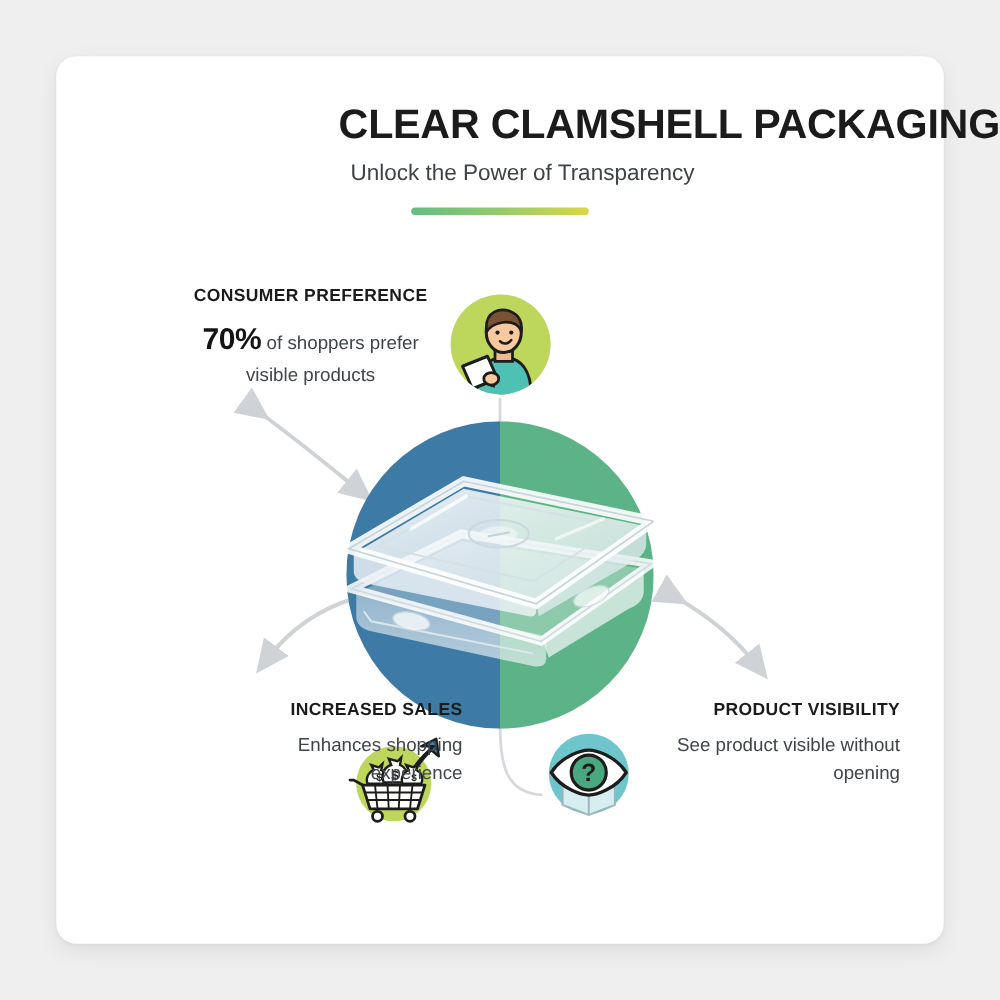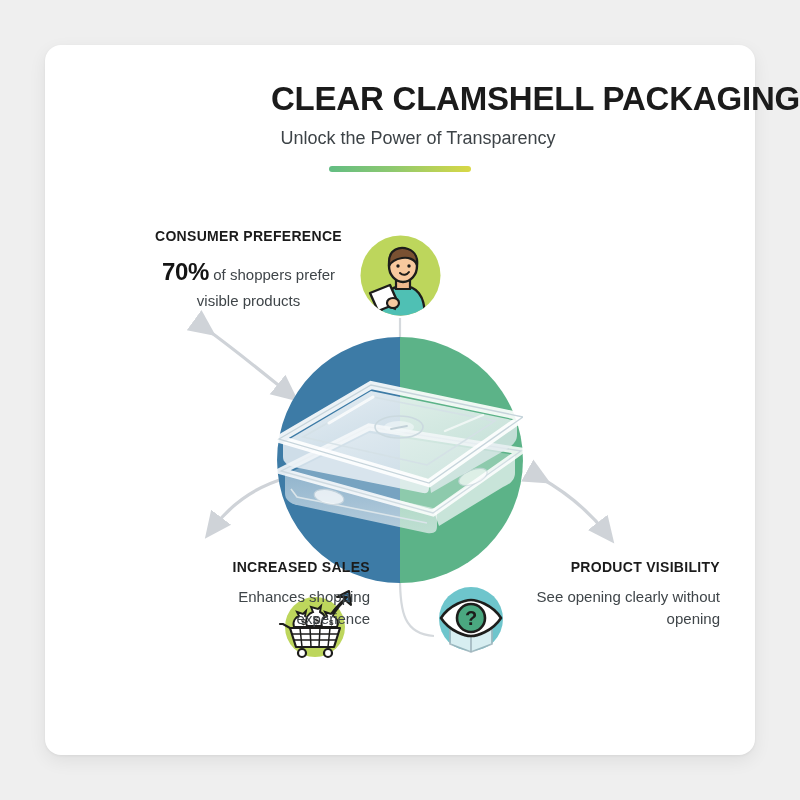--- a/index.html
+++ b/index.html
@@ -238,16 +238,16 @@
     </div>
   </div>
 
   <div class="block block-sales">
     <div class="heading">INCREASED SALES</div>
     <div class="body">Enhances shopping experience</div>
   </div>
 
   <div class="block block-visibility">
     <div class="heading">PRODUCT VISIBILITY</div>
-    <div class="body">See opening clearly without opening</div>
+    <div class="body">See product visible without opening</div>
   </div>
 
 </div>
 
 </body></html>

